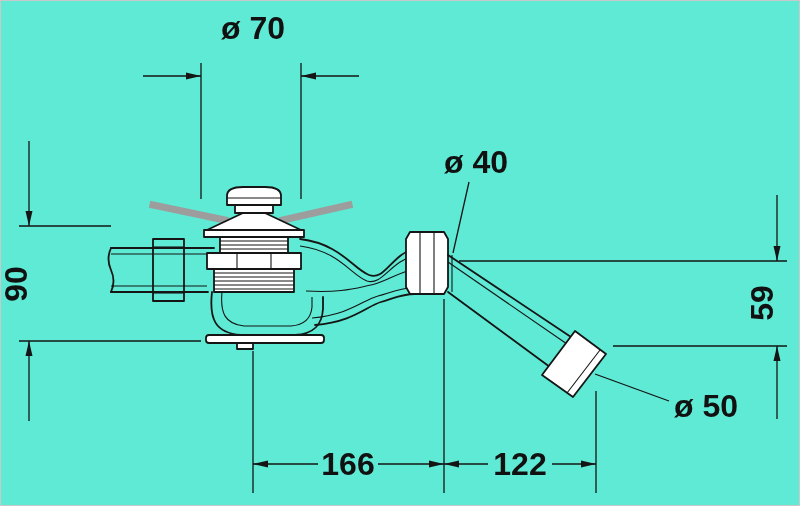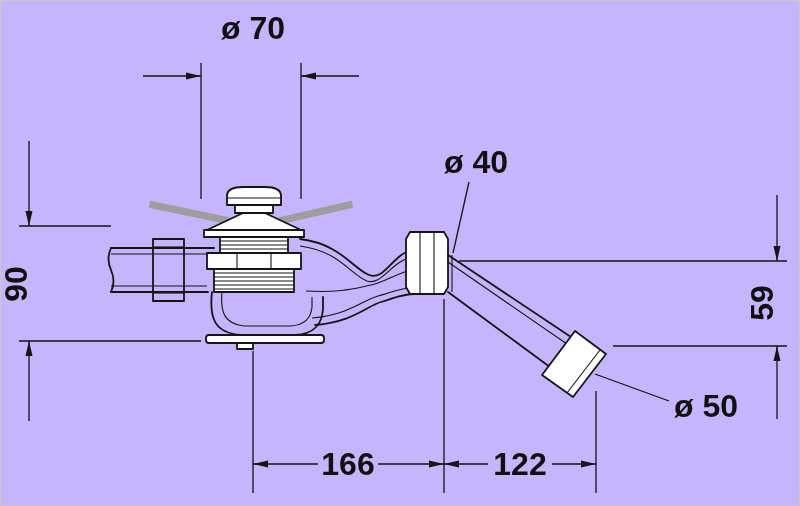--- a/index.html
+++ b/index.html
@@ -2,21 +2,21 @@
 <html><head>
 <meta charset="utf-8">
 <style>
   html, body { margin: 0; padding: 0; background: #ffffff; }
   .frame {
     position: relative;
     width: 800px;
     height: 506px;
     box-sizing: border-box;
     border: 1px solid #c9c9c9;
-    background: #c4b5fd;
+    background: #5eead4;
     font-family: "Liberation Sans", sans-serif;
     overflow: hidden;
   }
   svg { display: block; }
   text {
     font-family: "Liberation Sans", "DejaVu Sans", sans-serif;
     font-weight: 700;
     fill: #111111;
   }
   .dim-label { font-size: 32px; }

